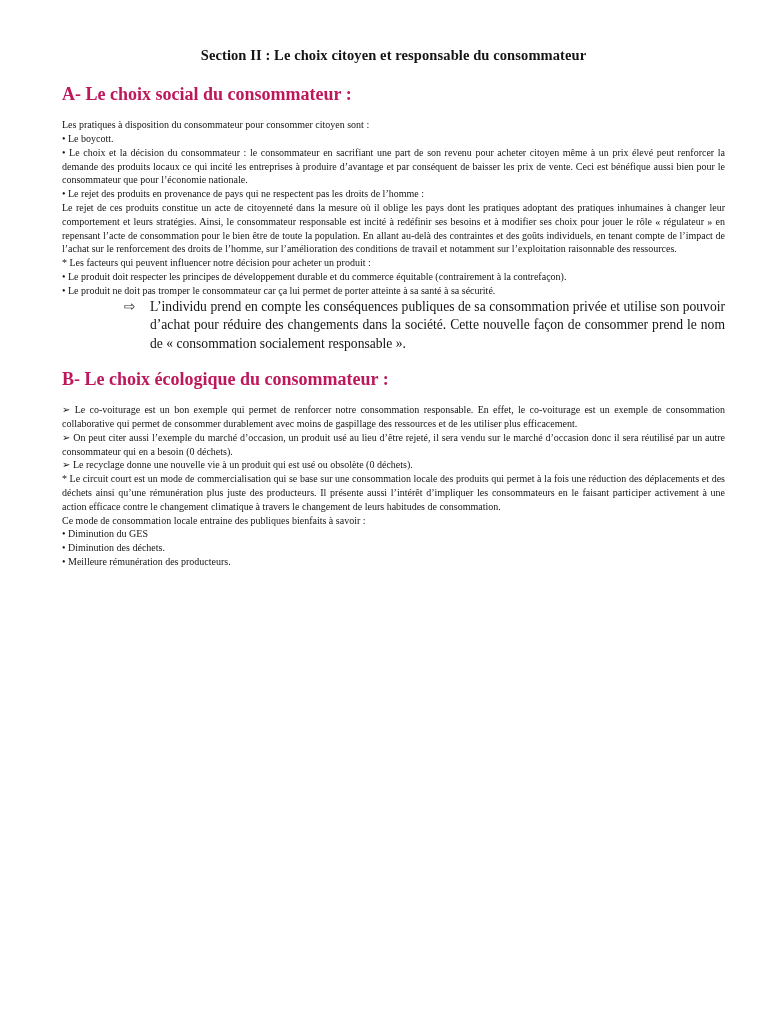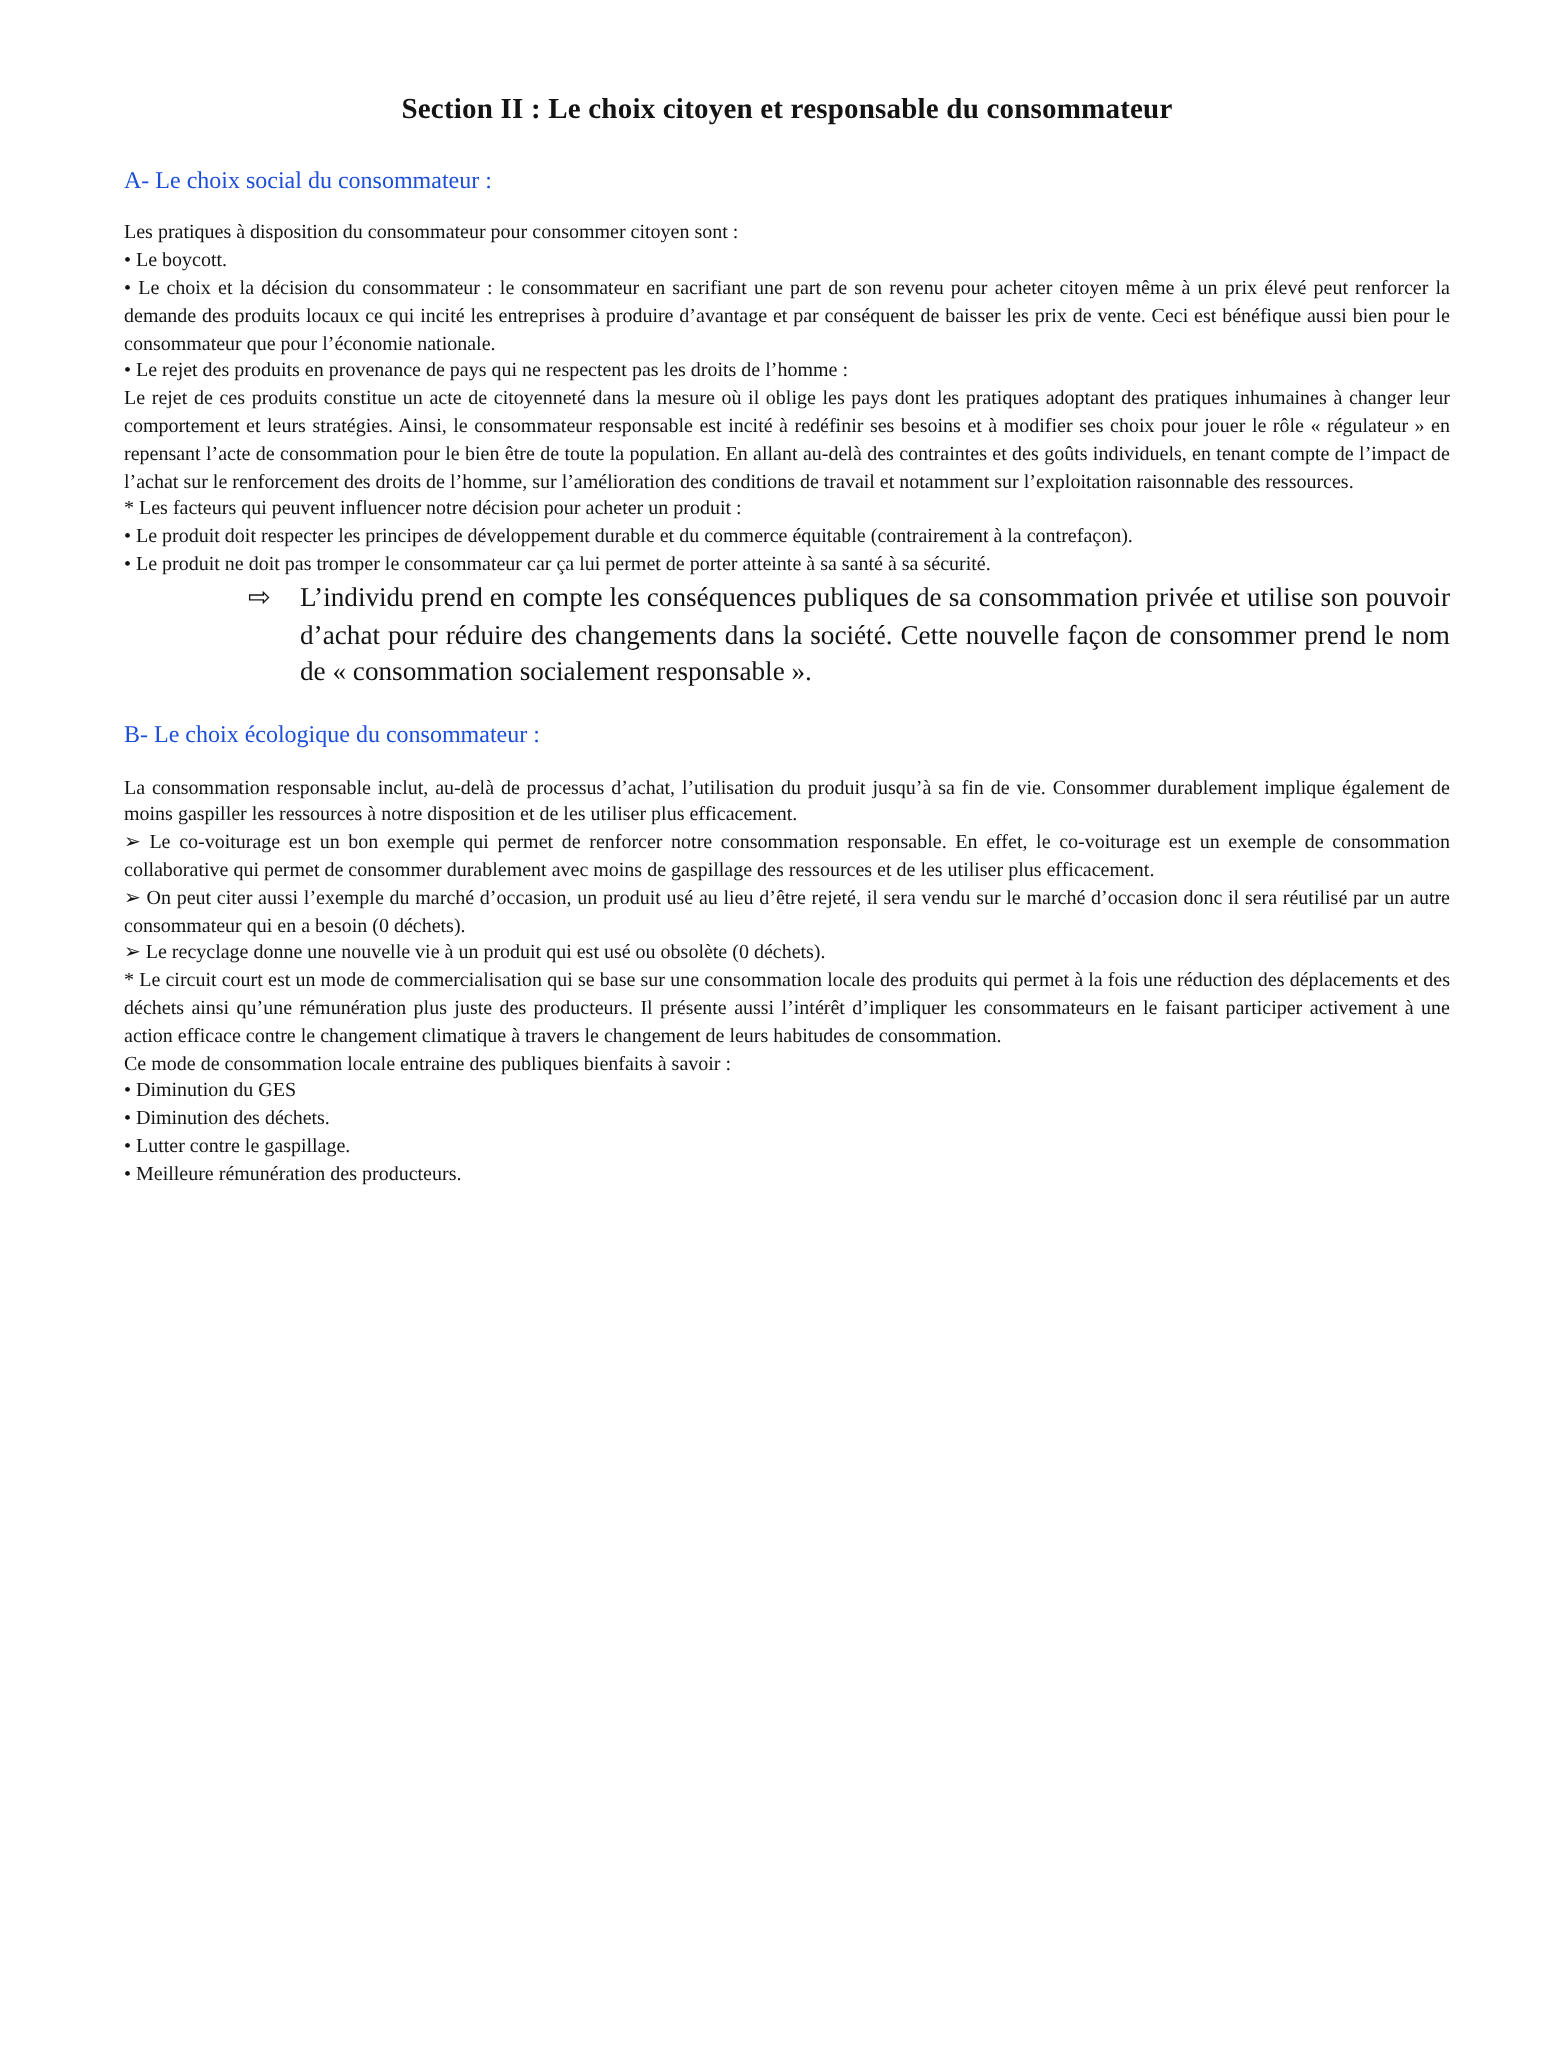--- a/index.html
+++ b/index.html
@@ -23,23 +23,23 @@
   }
   .doc-title {
     text-align: center;
     font-weight: bold;
     font-size: 14.5px;
     letter-spacing: 0.1px;
     margin: 10px 0 18px 0;
     line-height: 1.3;
   }
   .section-heading {
-    color: #1d4ed8;
-    font-weight: normal;
-    font-size: 12px;
+    color: #be185d;
+    font-weight: bold;
+    font-size: 18px;
     margin: 0 0 12px 0;
     line-height: 1.3;
   }
   p.body-line {
     margin: 0;
     font-size: 10px;
     line-height: 1.38;
     text-align: justify;
     text-justify: inter-word;
   }
@@ -87,25 +87,23 @@
   <div class="indent-arrow">
     <span class="arrow-glyph">⇨</span>
     <span>L’individu prend en compte les conséquences publiques de sa consommation privée et utilise son pouvoir d’achat pour réduire des changements dans la société. Cette nouvelle façon de consommer prend le nom de « consommation socialement responsable ».</span>
   </div>
 
   <div class="gap-md"></div>
 
   <h2 class="section-heading">B- Le choix écologique du consommateur :</h2>
 
   <div class="block">
-    <p class="body-line">La consommation responsable inclut, au-delà de processus d’achat, l’utilisation du produit jusqu’à sa fin de vie. Consommer durablement implique également de moins gaspiller les ressources à notre disposition et de les utiliser plus efficacement.</p>
     <p class="body-line">➢ Le co-voiturage est un bon exemple qui permet de renforcer notre consommation responsable. En effet, le co-voiturage est un exemple de consommation collaborative qui permet de consommer durablement avec moins de gaspillage des ressources et de les utiliser plus efficacement.</p>
     <p class="body-line">➢ On peut citer aussi l’exemple du marché d’occasion, un produit usé au lieu d’être rejeté, il sera vendu sur le marché d’occasion donc il sera réutilisé par un autre consommateur qui en a besoin (0 déchets).</p>
     <p class="body-line nojust">➢ Le recyclage donne une nouvelle vie à un produit qui est usé ou obsolète (0 déchets).</p>
     <p class="body-line">* Le circuit court est un mode de commercialisation qui se base sur une consommation locale des produits qui permet à la fois une réduction des déplacements et des déchets ainsi qu’une rémunération plus juste des producteurs. Il présente aussi l’intérêt d’impliquer les consommateurs en le faisant participer activement à une action efficace contre le changement climatique à travers le changement de leurs habitudes de consommation.</p>
     <p class="body-line nojust">Ce mode de consommation locale entraine des publiques bienfaits à savoir :</p>
     <p class="body-line nojust">• Diminution du GES</p>
     <p class="body-line nojust">• Diminution des déchets.</p>
-    <p class="body-line nojust">• Lutter contre le gaspillage.</p>
     <p class="body-line nojust">• Meilleure rémunération des producteurs.</p>
   </div>
 
 </div>
 
 </body></html>

